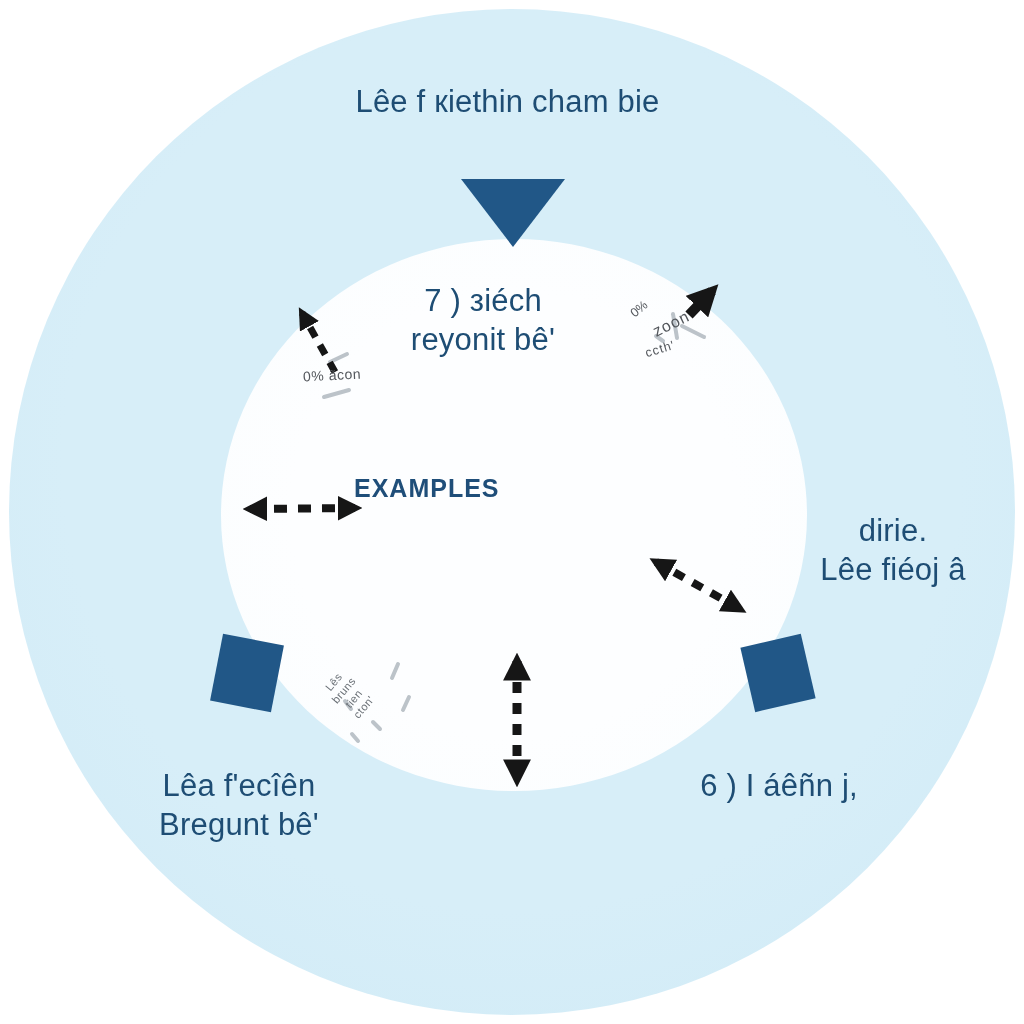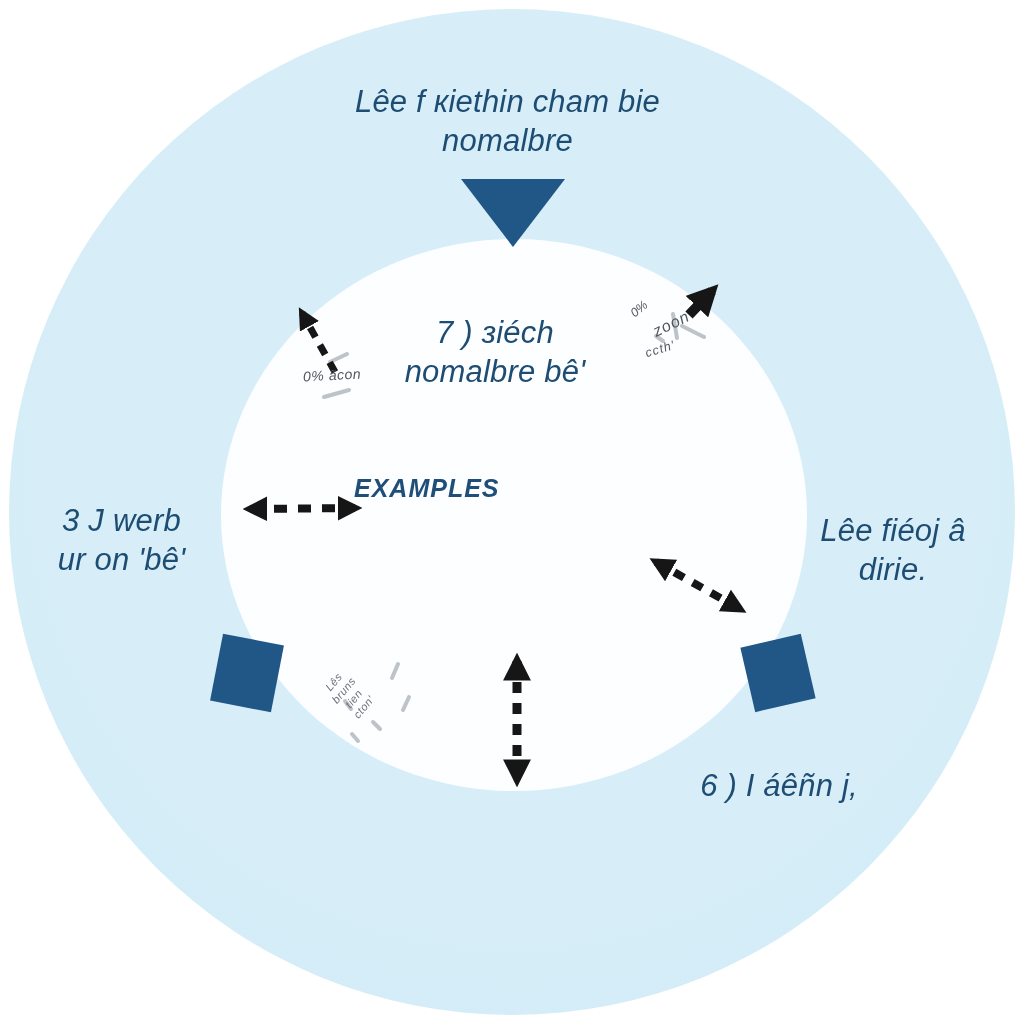--- a/index.html
+++ b/index.html
@@ -11,21 +11,21 @@
     --gray-text:#53575c;
     --gray-light:#b9c0c6;
     --arrow:#161616;
   }
   html,body{margin:0;padding:0;}
   body{
     width:1024px;height:1024px;overflow:hidden;background:#ffffff;
     font-family:"Liberation Sans","DejaVu Sans",sans-serif;
     position:relative;
   }
-  .canvas{position:absolute;inset:0;font-style:italic;}
+  .canvas{position:absolute;inset:0;}
   .outer-circle{
     position:absolute;left:9px;top:9px;width:1006px;height:1006px;
     border-radius:50%;
     background:radial-gradient(circle at 50% 45%, var(--outer) 60%, #cfeaf6 100%);
   }
   .inner-circle{
     position:absolute;left:221px;top:239px;width:586px;height:552px;
     border-radius:50%;
     background:radial-gradient(circle at 50% 50%, #fdfeff 55%, var(--inner) 100%);
   }
@@ -97,40 +97,39 @@
 
     <line x1="517" y1="661" x2="517" y2="779" stroke="#161616" stroke-width="9" stroke-dasharray="11 10" marker-start="url(#ah)" marker-end="url(#ah)"></line>
   </svg>
 
   <div class="tri-down"></div>
   <div class="sq sq-left"></div>
   <div class="sq sq-right"></div>
 
   <div class="label" style="left:275px;top:82px;width:465px;">
     <span class="ln">Lêe f кiethin cham bie</span>
-    <span class="ln">nomalbre</span>
   </div>
 
-  <div class="label" style="left:330px;top:281px;width:330px;margin-top:32px;">
+  <div class="label" style="left:318px;top:281px;width:330px;">
     <span class="ln">7 ) зiéch</span>
-    <span class="ln">nomalbre bê'</span>
+    <span class="ln">reyonit bê'</span>
   </div>
 
   <div class="center-label">EXAMPLES</div>
 
-  <div class="label" style="left:0px;top:501px;width:243px;">
-    <span class="ln">3 J werb</span>
-    <span class="ln">ur on 'bê'</span>
+
+  <div class="label" style="left:768px;top:511px;width:250px;">
+    <span class="ln">dirie.</span>
+    <span class="ln">Lêe fiéoj â</span>
   </div>
 
-  <div class="label" style="left:768px;top:511px;width:250px;">
-    <span class="ln">Lêe fiéoj â</span>
-    <span class="ln">dirie.</span>
+  <div class="label" style="left:108px;top:766px;width:262px;">
+    <span class="ln">Lêa f'ecîên</span>
+    <span class="ln">Bregunt bê'</span>
   </div>
-
 
   <div class="label" style="left:648px;top:766px;width:262px;">
     <span class="ln">6 ) I áêñn j,</span>
   </div>
 
   <div class="annot annot-ul">0% ãcon</div>
 
   <div class="annot annot-pct">0%</div>
   <div class="annot annot-zoon">zoon</div>
   <div class="annot annot-ccth">ccth'</div>

